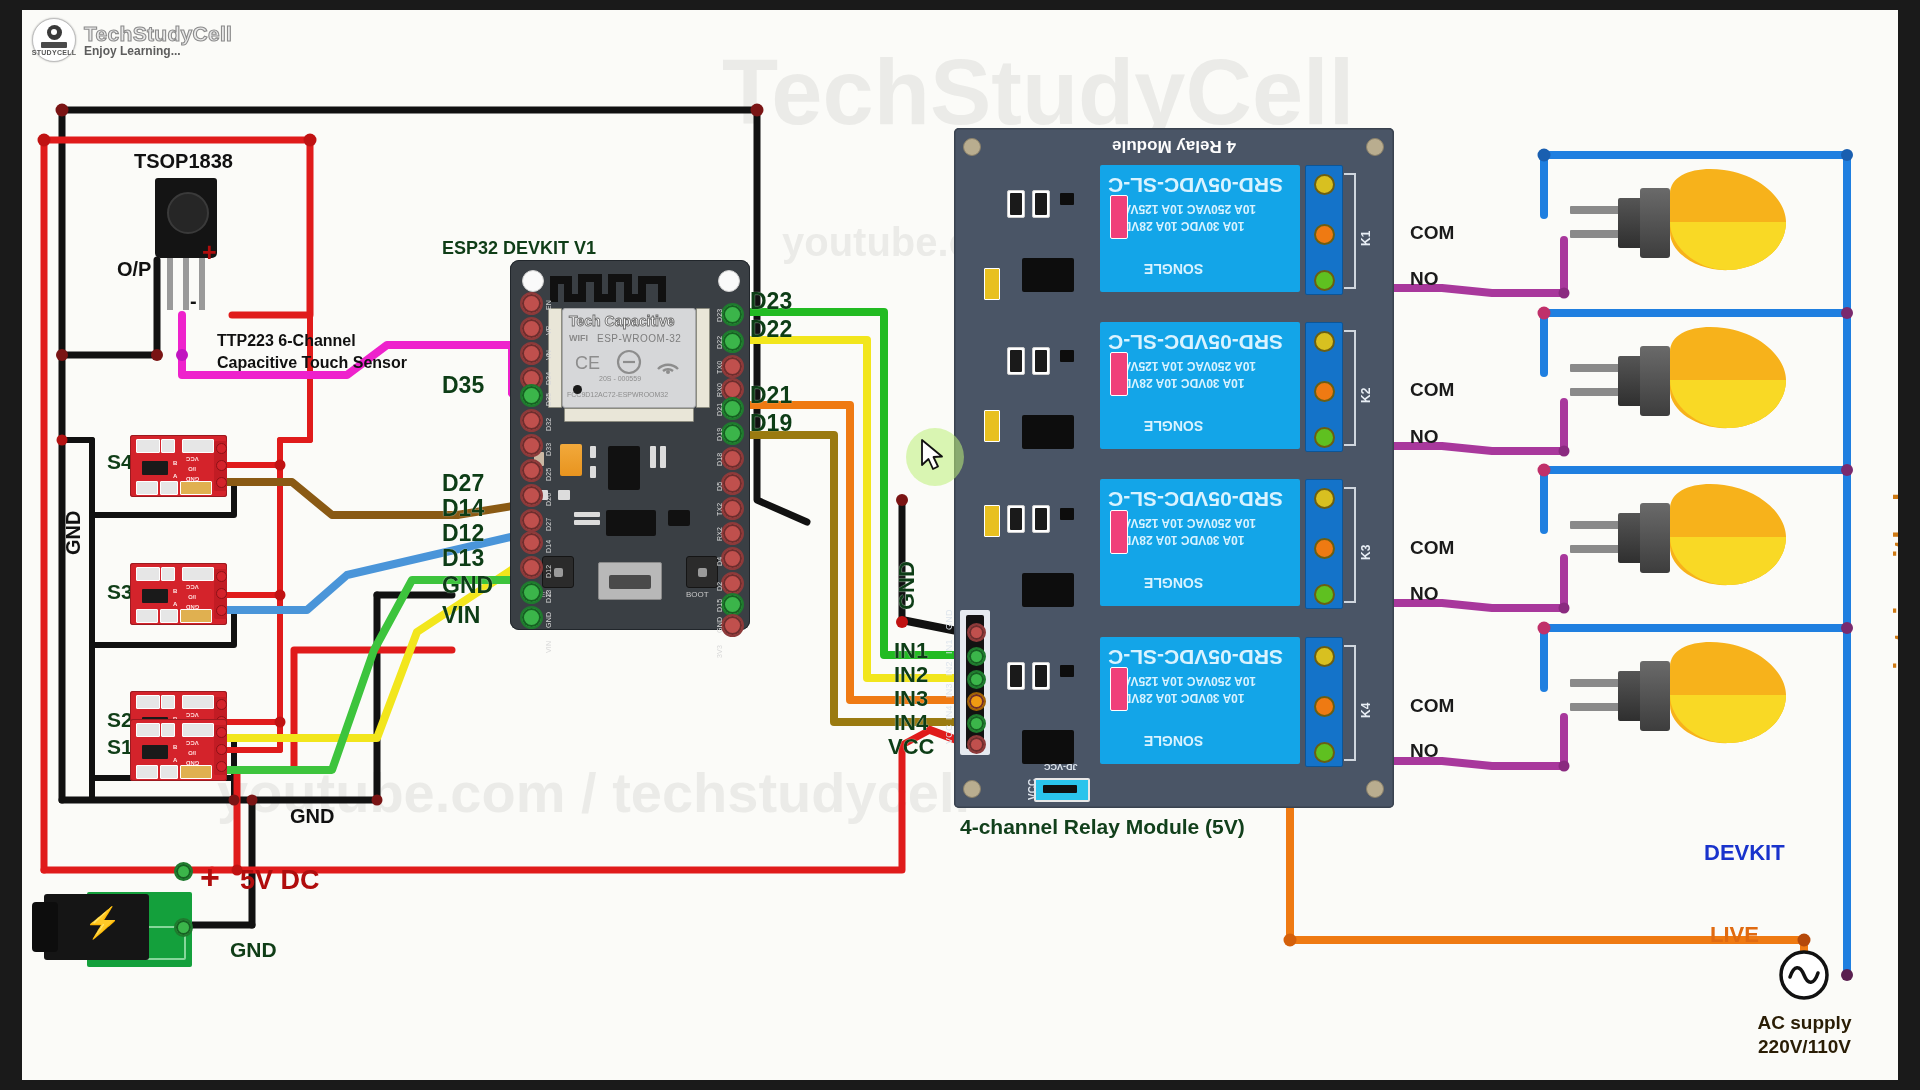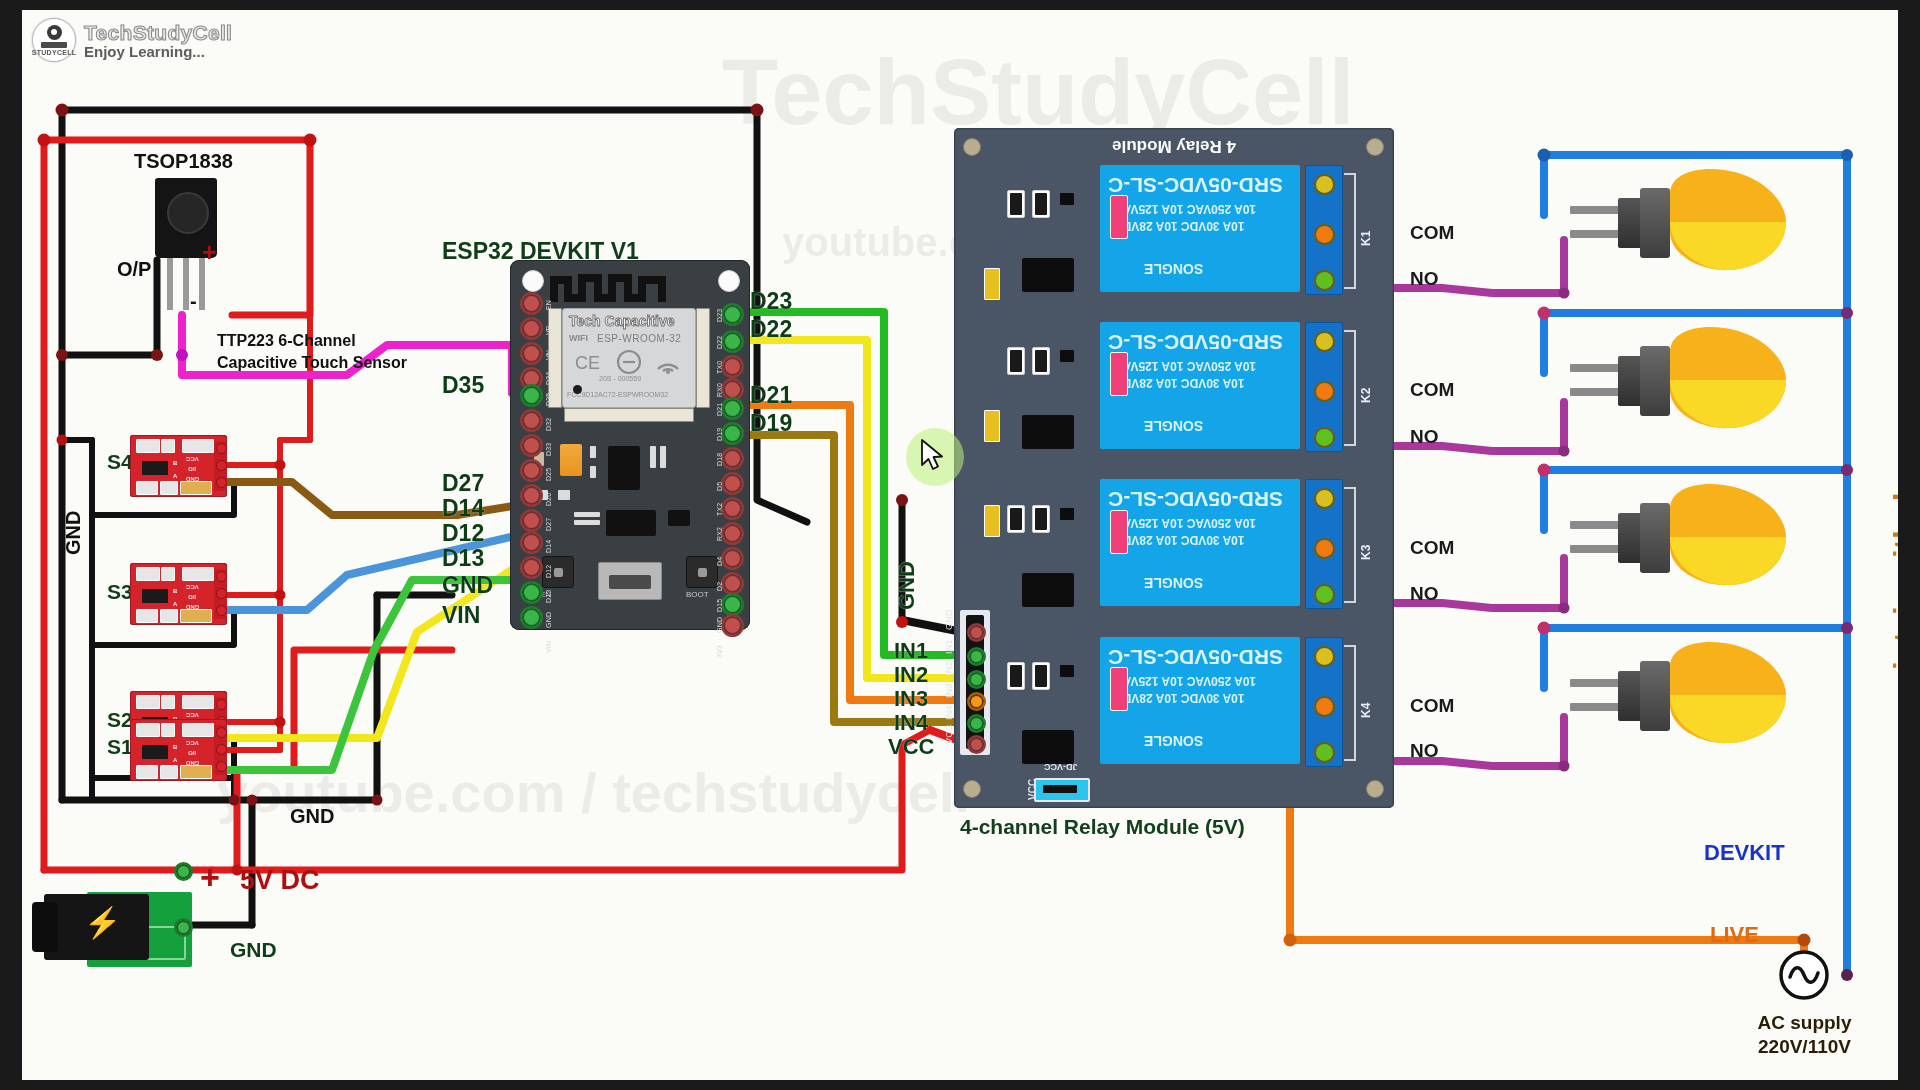--- a/index.html
+++ b/index.html
@@ -25,21 +25,21 @@
 
   
   .logo-wrap{display:flex;align-items:center;gap:8px;}
   .logo-circle{width:42px;height:42px;border-radius:50%;background:#fff;border:1.5px solid #bdbdbd;
     display:flex;flex-direction:column;align-items:center;justify-content:center;box-shadow:0 0 2px rgba(0,0,0,.3);}
   .logo-gear{width:15px;height:15px;border-radius:50%;background:#3a3a3a;position:relative;}
   .logo-gear:after{content:"";position:absolute;left:4.5px;top:4.5px;width:6px;height:6px;border-radius:50%;background:#fff;}
   .logo-book{width:26px;height:6px;background:#4a4a4a;margin-top:2px;border-radius:1px;}
   .logo-sub{font-size:7px;font-weight:bold;color:#555;margin-top:1px;letter-spacing:.3px;}
   .logo-name{font-size:21px;font-weight:bold;color:#e9e9e9;-webkit-text-stroke:1.1px #8c8c8c;letter-spacing:.3px;}
-  .logo-tag{font-size:15px;font-weight:bold;color:#5d5d5d;margin-top:-2px;}
+  .logo-tag{font-size:12px;font-weight:bold;color:#5d5d5d;margin-top:-2px;}
 
   
   .wm{position:absolute;color:rgba(120,120,120,.12);font-weight:bold;pointer-events:none;user-select:none;}
 
   
   .esp-board{position:absolute;background:#3a3f44;border-radius:9px;box-shadow:inset 0 0 0 1px #21262b;}
   .esp-shield{position:absolute;background:#d6d7d9;border:1px solid #a8a9ab;border-radius:3px;}
   .esp-ant{position:absolute;}
   .hdr-pad{position:absolute;background:#e9e6d8;border:1px solid #8c8c80;border-radius:1px;}
   .pinhole{position:absolute;border-radius:50%;border:2px solid #8d3a3a;background:#c0504d;box-shadow:inset 0 0 0 2px #6d2e2e;}
@@ -347,21 +347,21 @@
       <div class="sil" style="left:43px;top:38px;">A</div>
       <div class="pt" style="left:56px;top:21px;">VCC</div>
       <div class="pt" style="left:58px;top:31px;">I/O</div>
       <div class="pt" style="left:56px;top:41px;">GND</div>
       <div class="hdr" style="left:84px;top:6px;width:13px;height:50px;"></div>
       <div class="hp" style="left:86px;top:8px;width:9px;height:9px;"></div>
       <div class="hp" style="left:86px;top:25px;width:9px;height:9px;"></div>
       <div class="hp" style="left:86px;top:42px;width:9px;height:9px;"></div>
     </div>
 
-    <div class="abs lbl-g" style="left:420px;top:228px;font-size:23px;">ESP32 DEVKIT V1</div>
+    <div class="abs lbl-g" style="left:420px;top:228px;font-size:18px;">ESP32 DEVKIT V1</div>
 
     <div class="abs esp-board" style="left:488px;top:250px;width:240px;height:370px;">
 
       <svg class="esp-ant" style="left:40px;top:8px;" width="130" height="36">
         <path d="M4,34 L4,12 L18,12 L18,30 L32,30 L32,10 L48,10 L48,30 L62,30 L62,10 L78,10 L78,30 L92,30 L92,12 L112,12 L112,34" fill="none" stroke="#111" stroke-width="8"></path>
       </svg>
 
       <div style="position:absolute;left:12px;top:10px;width:20px;height:20px;border-radius:50%;background:#fafafa;border:1px solid #cfcfcf;"></div>
       <div style="position:absolute;left:208px;top:10px;width:20px;height:20px;border-radius:50%;background:#fafafa;border:1px solid #cfcfcf;"></div>
 

